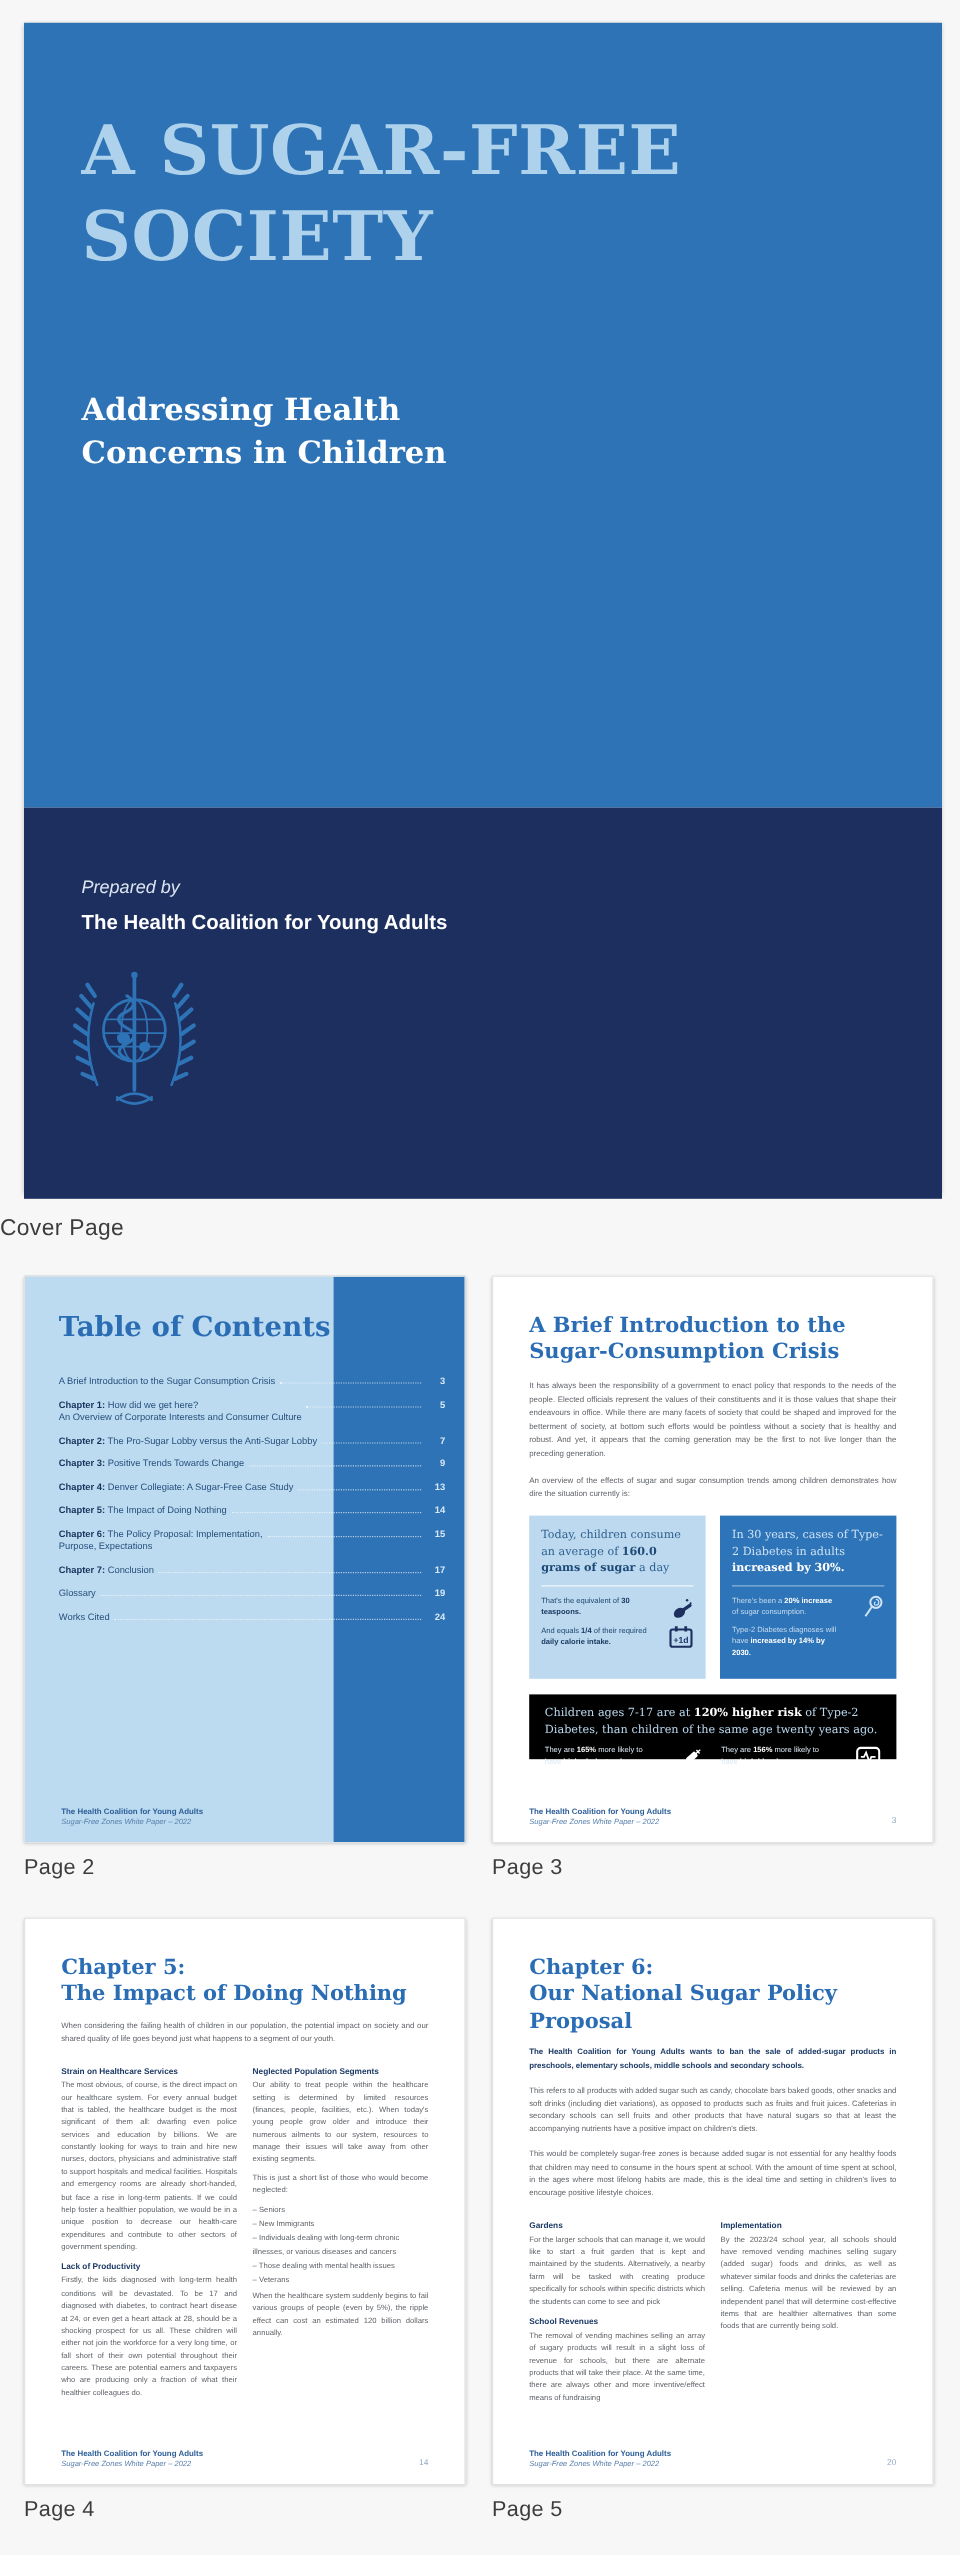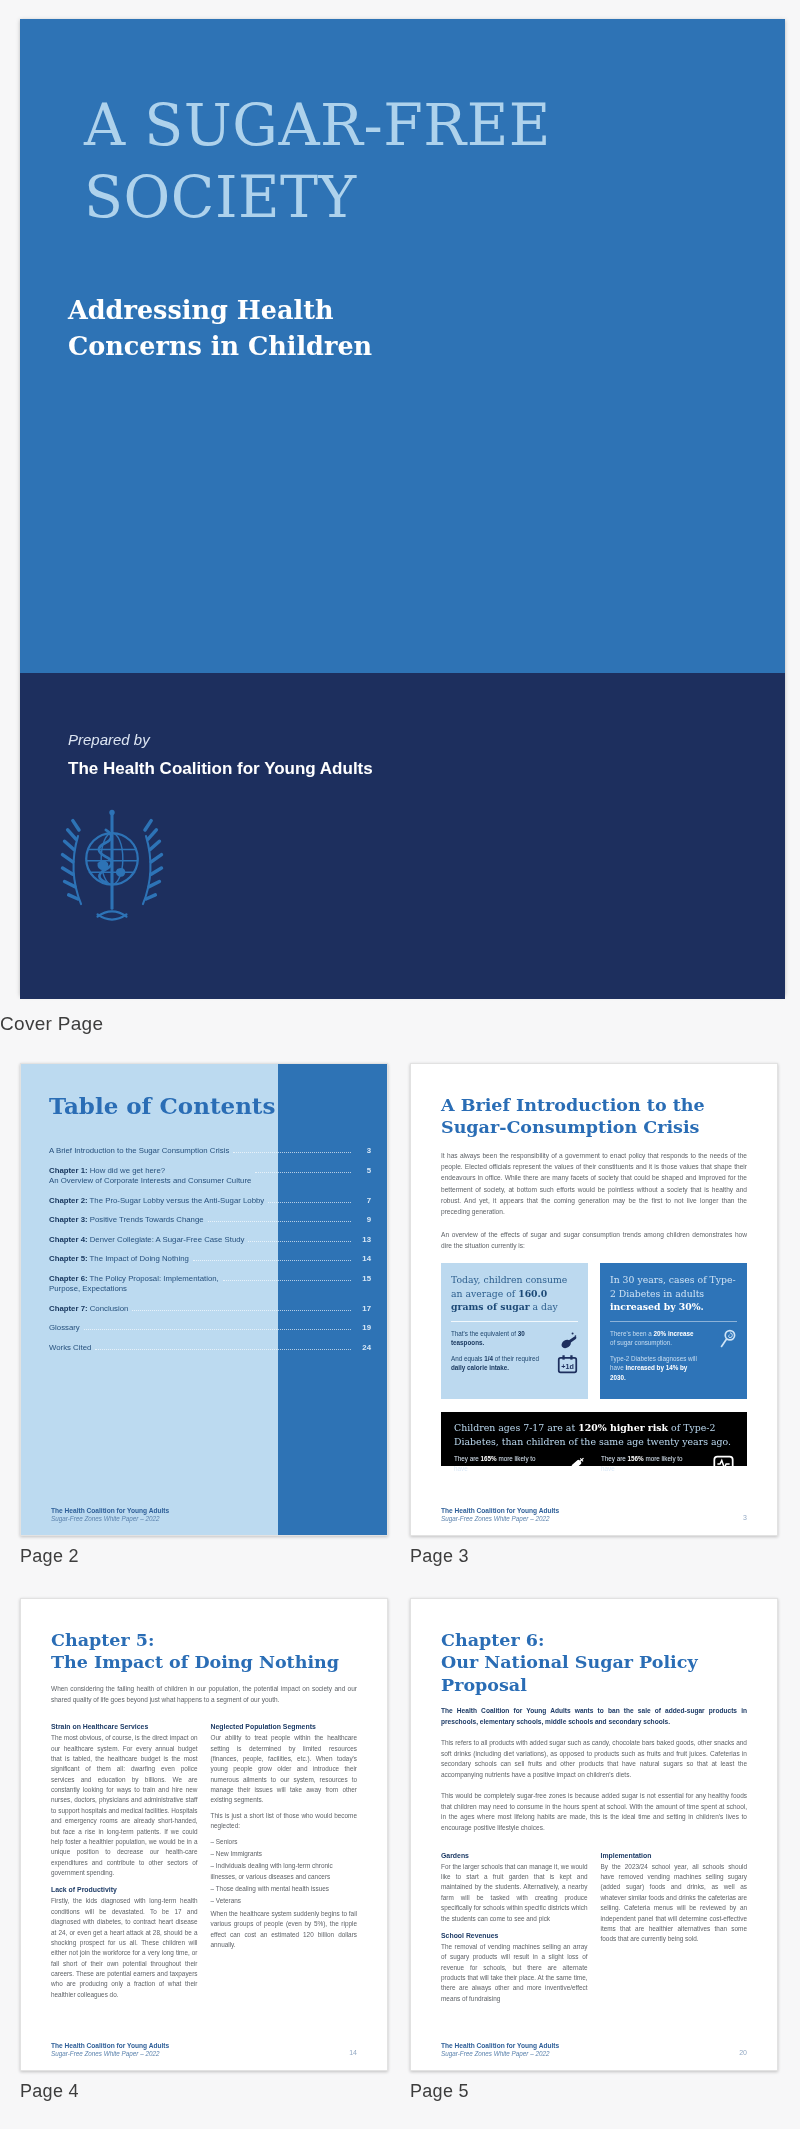--- a/index.html
+++ b/index.html
@@ -3,23 +3,23 @@
 <meta charset="utf-8">
 <style>
   html,body{margin:0;padding:0;}
   body{background:#f7f7f8;font-family:"Liberation Sans",sans-serif;}
   .canvas{position:relative;width:800px;height:2129px;background:#f7f7f8;overflow:hidden;}
 
   
   .cover{position:absolute;left:20px;top:19px;width:765px;height:976px;
          box-shadow:0 1px 4px rgba(0,0,0,.25);}
   .cover-top{height:654px;background:#2e73b5;box-sizing:border-box;padding:71px 40px 0 48px;}
-  .cover-title{font-family:"DejaVu Serif","Liberation Serif",serif;font-weight:400;
-               font-size:57px;line-height:1.26;color:#aed2ec;letter-spacing:.5px;white-space:pre-line;margin-left:16px;}
-  .cover-sub{margin-top:58px;font-family:"DejaVu Serif","Liberation Serif",serif;font-weight:600;
+  .cover-title{font-family:"DejaVu Serif","Liberation Serif",serif;font-weight:700;
+               font-size:57px;line-height:1.26;color:#aed2ec;letter-spacing:.5px;white-space:pre-line;}
+  .cover-sub{margin-top:90px;font-family:"DejaVu Serif","Liberation Serif",serif;font-weight:600;
              font-size:25.5px;line-height:1.42;color:#ffffff;white-space:pre-line;}
   .cover-bottom{height:326px;background:#1d2f5e;position:relative;box-sizing:border-box;padding-left:48px;}
   .prepared{position:absolute;left:48px;top:58px;font-style:italic;font-size:15px;color:#dce5f2;}
   .org{position:absolute;left:48px;top:86px;font-weight:bold;font-size:17px;color:#ffffff;}
   .wholog{position:absolute;left:40px;top:126px;}
 
   
   .caption{position:absolute;font-size:18px;color:#3d3d3d;letter-spacing:.3px;}
   .cap-cover{left:0;top:1013px;width:800px;font-size:19px;}
   .cap-p2{left:20px;top:1546px;width:368px;}
@@ -60,21 +60,21 @@
   .boxes{display:flex;gap:12px;margin-top:12px;border-radius:21px;}
   .box{flex:1;box-sizing:border-box;padding:10px 10px 8px;height:136px;}
   .box-l{background:#bcd9ef;}
   .box-r{background:#2e74b8;}
   .box-h{font-family:"DejaVu Serif","Liberation Serif",serif;font-size:9.3px;line-height:1.45;color:#2d5f8e;}
   .box-l .box-h b{color:#1d4a77;}
   .box-r .box-h{color:#cfe2f4;}
   .box-r .box-h b{color:#ffffff;}
   .box hr{border:none;border-top:1px solid rgba(255,255,255,.8);margin:7px 0;}
   .box-r hr{border-top:1px solid rgba(255,255,255,.45);}
-  .srow{display:flex;justify-content:space-between;align-items:flex-start;margin-top:5px;}
+  .srow{display:flex;justify-content:space-between;align-items:flex-end;margin-top:5px;}
   .stxt{font-size:6.3px;line-height:1.5;color:#21486f;width:70%;}
   .stxt b{color:#16355c;}
   .box-r .stxt{color:#c6dcf0;}
   .box-r .stxt b{color:#ffffff;}
   .navybox{margin-top:13px;background:#000000;box-sizing:border-box;padding:9px 13px;height:54px;}
   .navy-h{font-family:"DejaVu Serif","Liberation Serif",serif;font-size:9.4px;line-height:1.4;color:#b9d7ee;}
   .navy-h b{color:#ffffff;}
   .nstats{display:flex;gap:14px;margin-top:6px;}
   .nstat{flex:1;display:flex;justify-content:space-between;align-items:center;}
   .nstxt{font-size:6.3px;line-height:1.5;color:#dce9f6;width:72%;}

